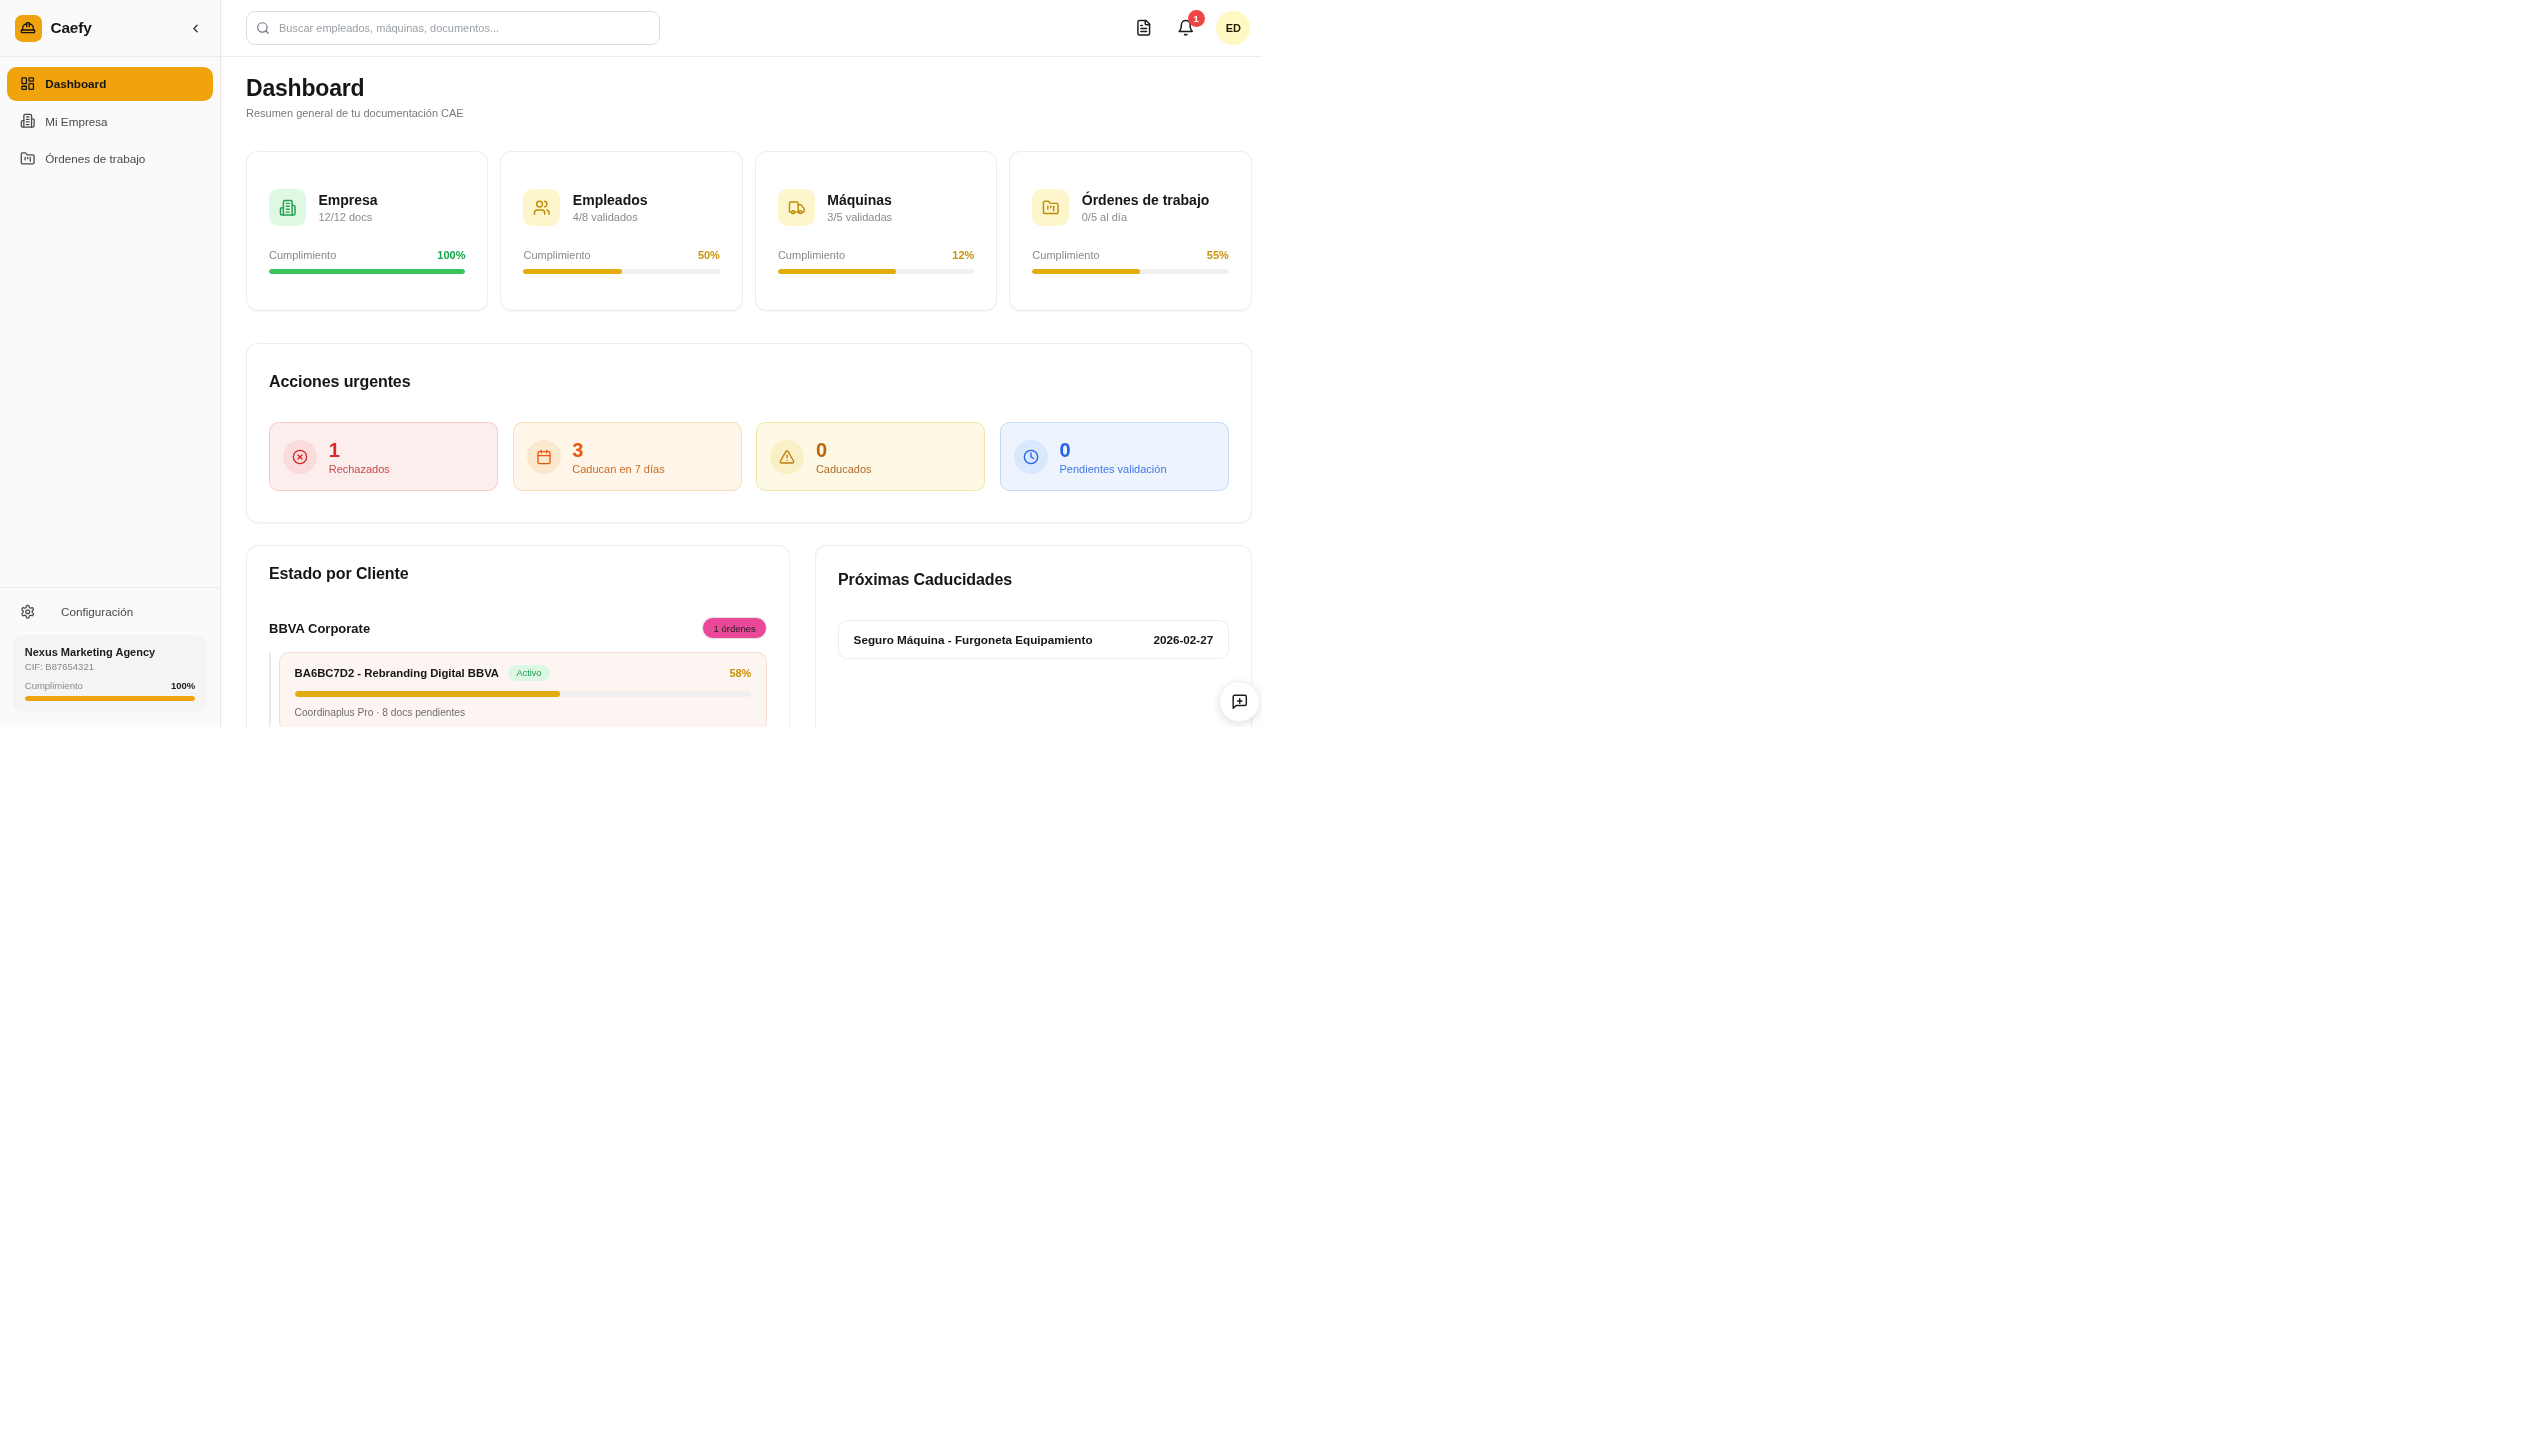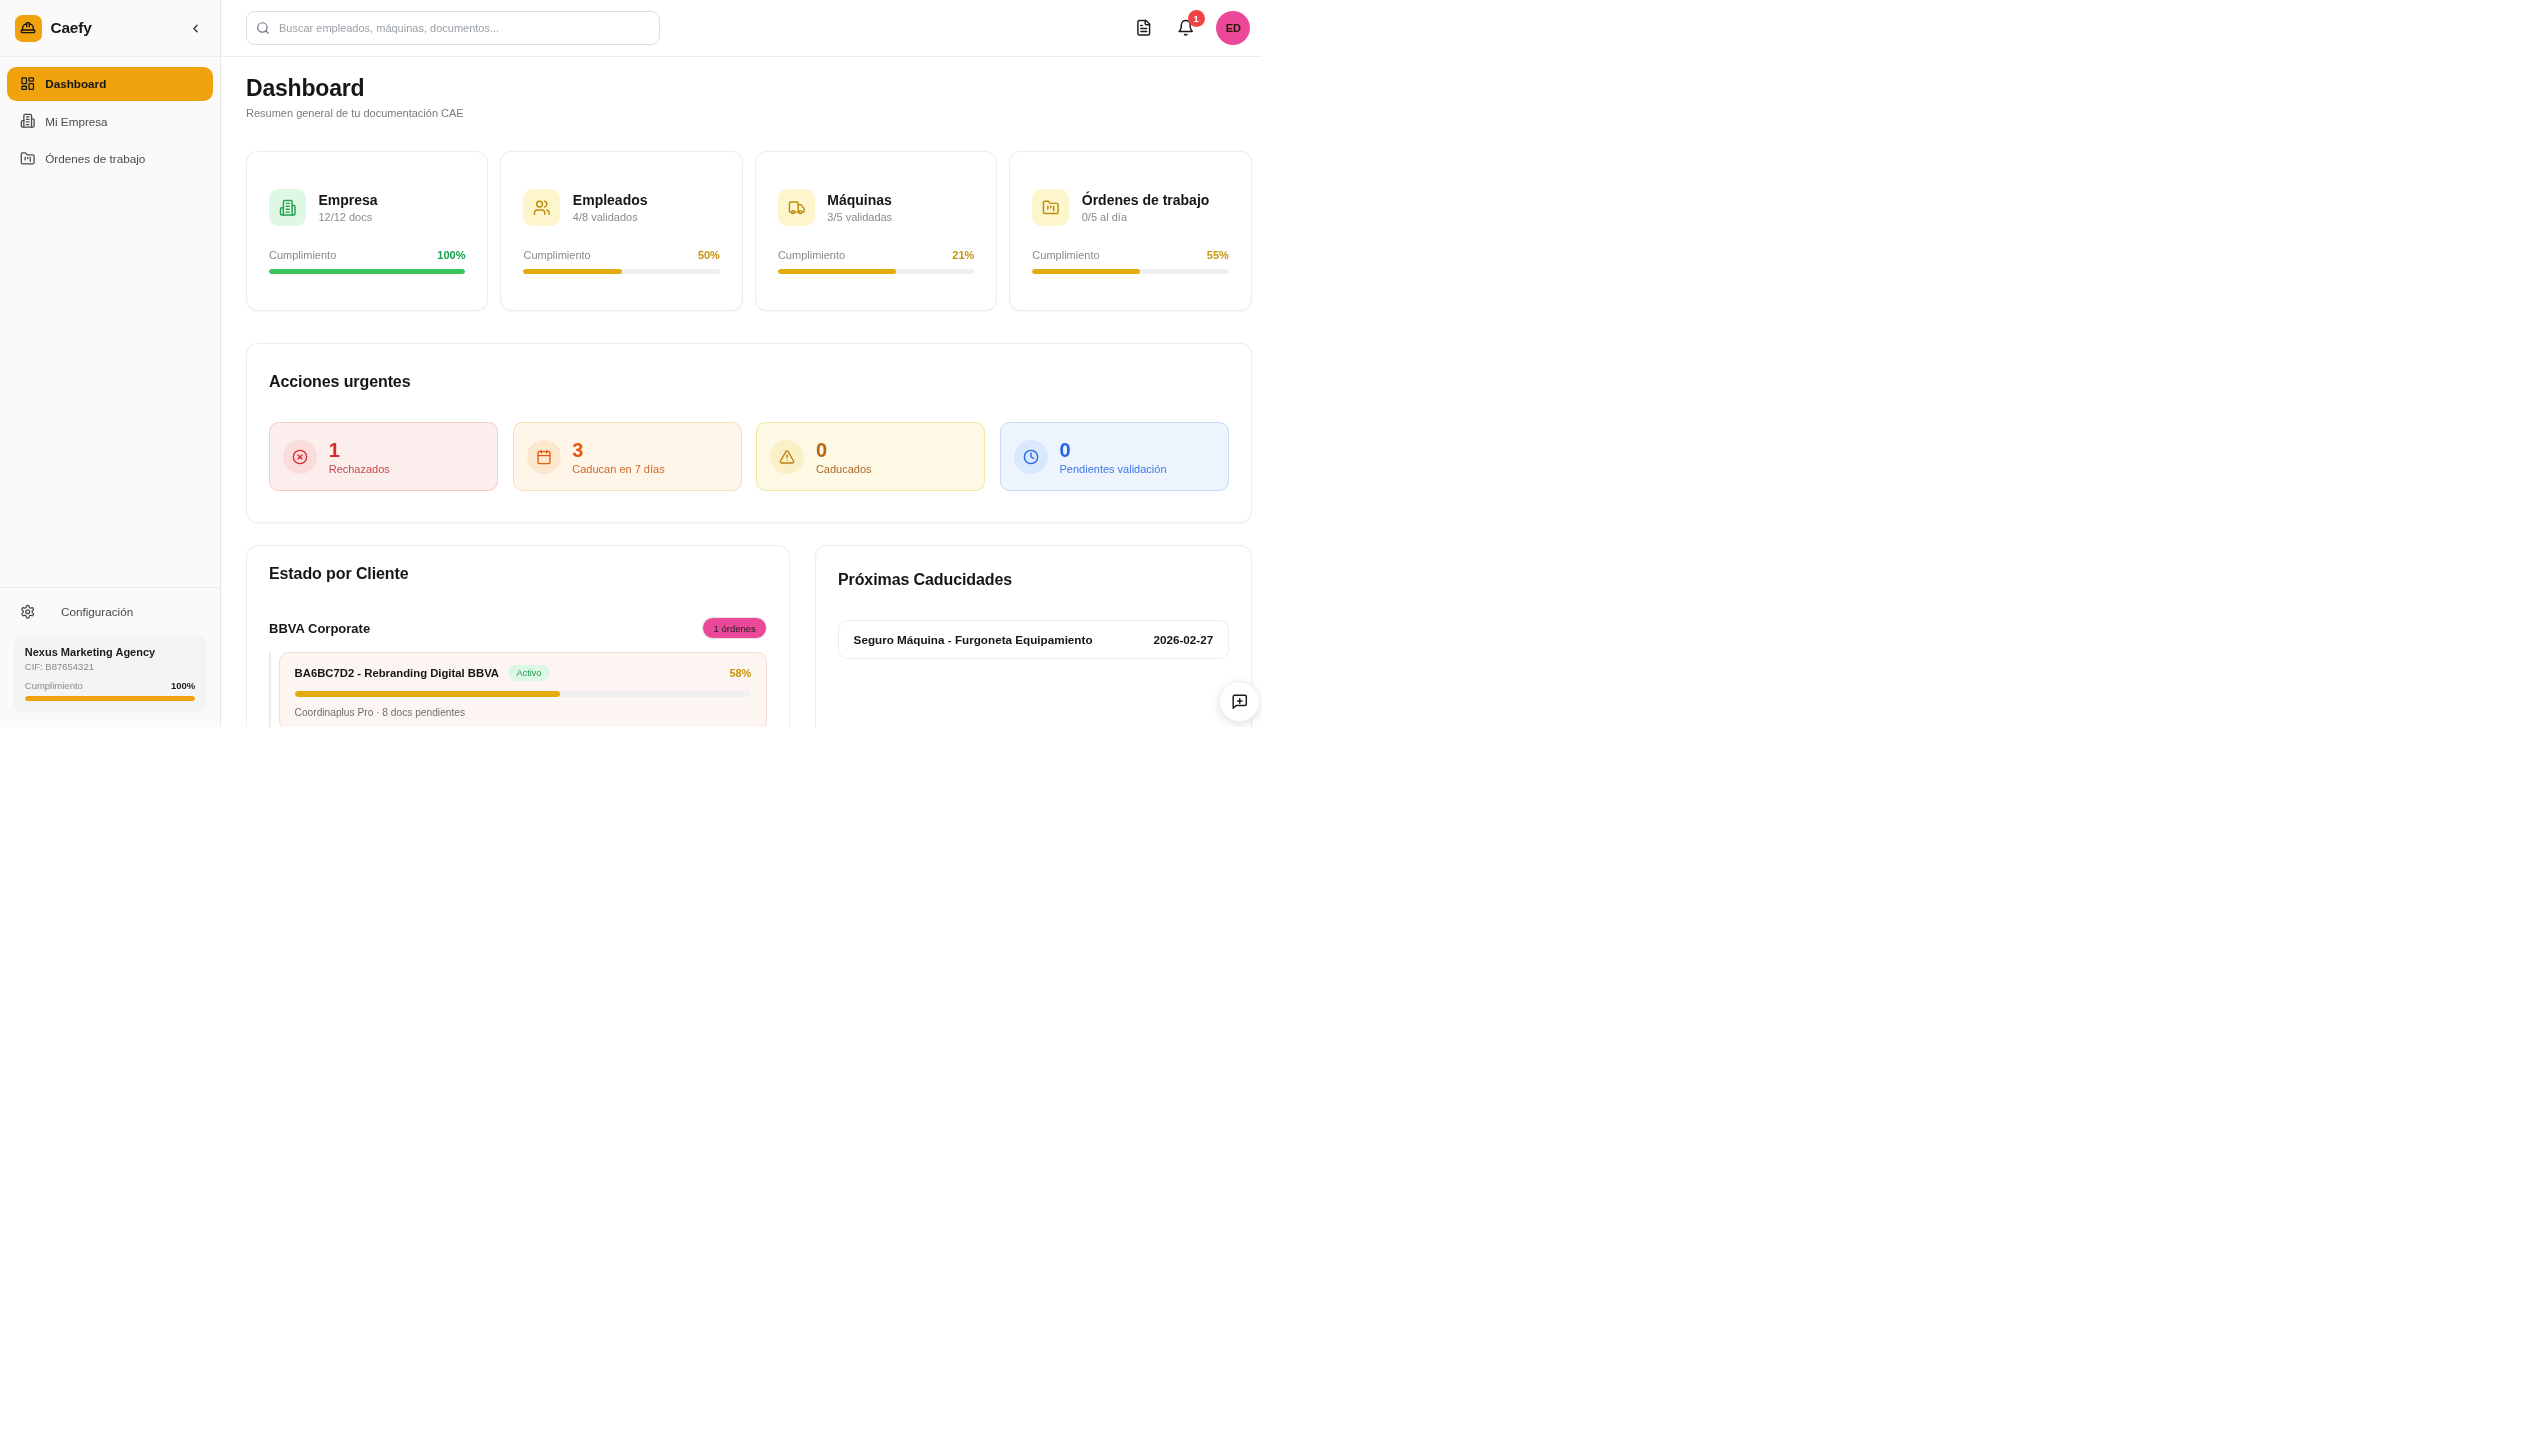--- a/index.html
+++ b/index.html
@@ -68,21 +68,21 @@
   }
   .search-input::placeholder { color:#9AA0A6; }
   .topbar-actions { margin-left:auto; display:flex; align-items:center; gap:19px; }
   .icon-btn { border:none; background:transparent; color:#1B1B1B; display:flex; cursor:pointer; position:relative; padding:2.9px; }
   .notif-badge {
     position:absolute; top:-6.6px; right:-7.3px; min-width:17px; height:17px; border-radius:72px;
     background:#EF4444; color:#fff; font-size:9.5px; font-weight:600;
     display:flex; align-items:center; justify-content:center; padding:0 4.4px;
   }
   .avatar {
-    width:34px; height:34px; border-radius:50%; background:#ec4899; border:none; cursor:pointer;
+    width:34px; height:34px; border-radius:50%; background:#fef9c3; border:none; cursor:pointer;
     display:flex; align-items:center; justify-content:center;
     font-size:11px; font-weight:700; color:#271a02; font-family:inherit;
   }
 
   .content { flex:1; padding:17.5px 10.2px 0 25px; overflow:hidden; }
   .page-title { font-size:23px; font-weight:700; letter-spacing:-0.2px; }
   .page-subtitle { font-size:11px; color:#7A7A7A; margin-top:5.8px; }
 
   .stats-row { display:flex; gap:12px; margin-top:32px; }
   .stat-card {
@@ -380,21 +380,21 @@
                   </svg>
               </span>
             </div>
             <div>
               <div class="stat-title">Máquinas</div>
               <div class="stat-sub">3/5 validadas</div>
             </div>
           </div>
           <div class="stat-meter-row">
             <span class="lbl">Cumplimiento</span>
-            <span class="val" data-theme="amber">21%</span>
+            <span class="val" data-theme="amber">12%</span>
           </div>
           <div class="bar">
               <i data-theme="amber" style="width: 60%;"></i>
             </div>
         </div>
 
         <div class="stat-card">
           <div class="stat-head">
             <div class="stat-chip" data-theme="amber">
               <span>

